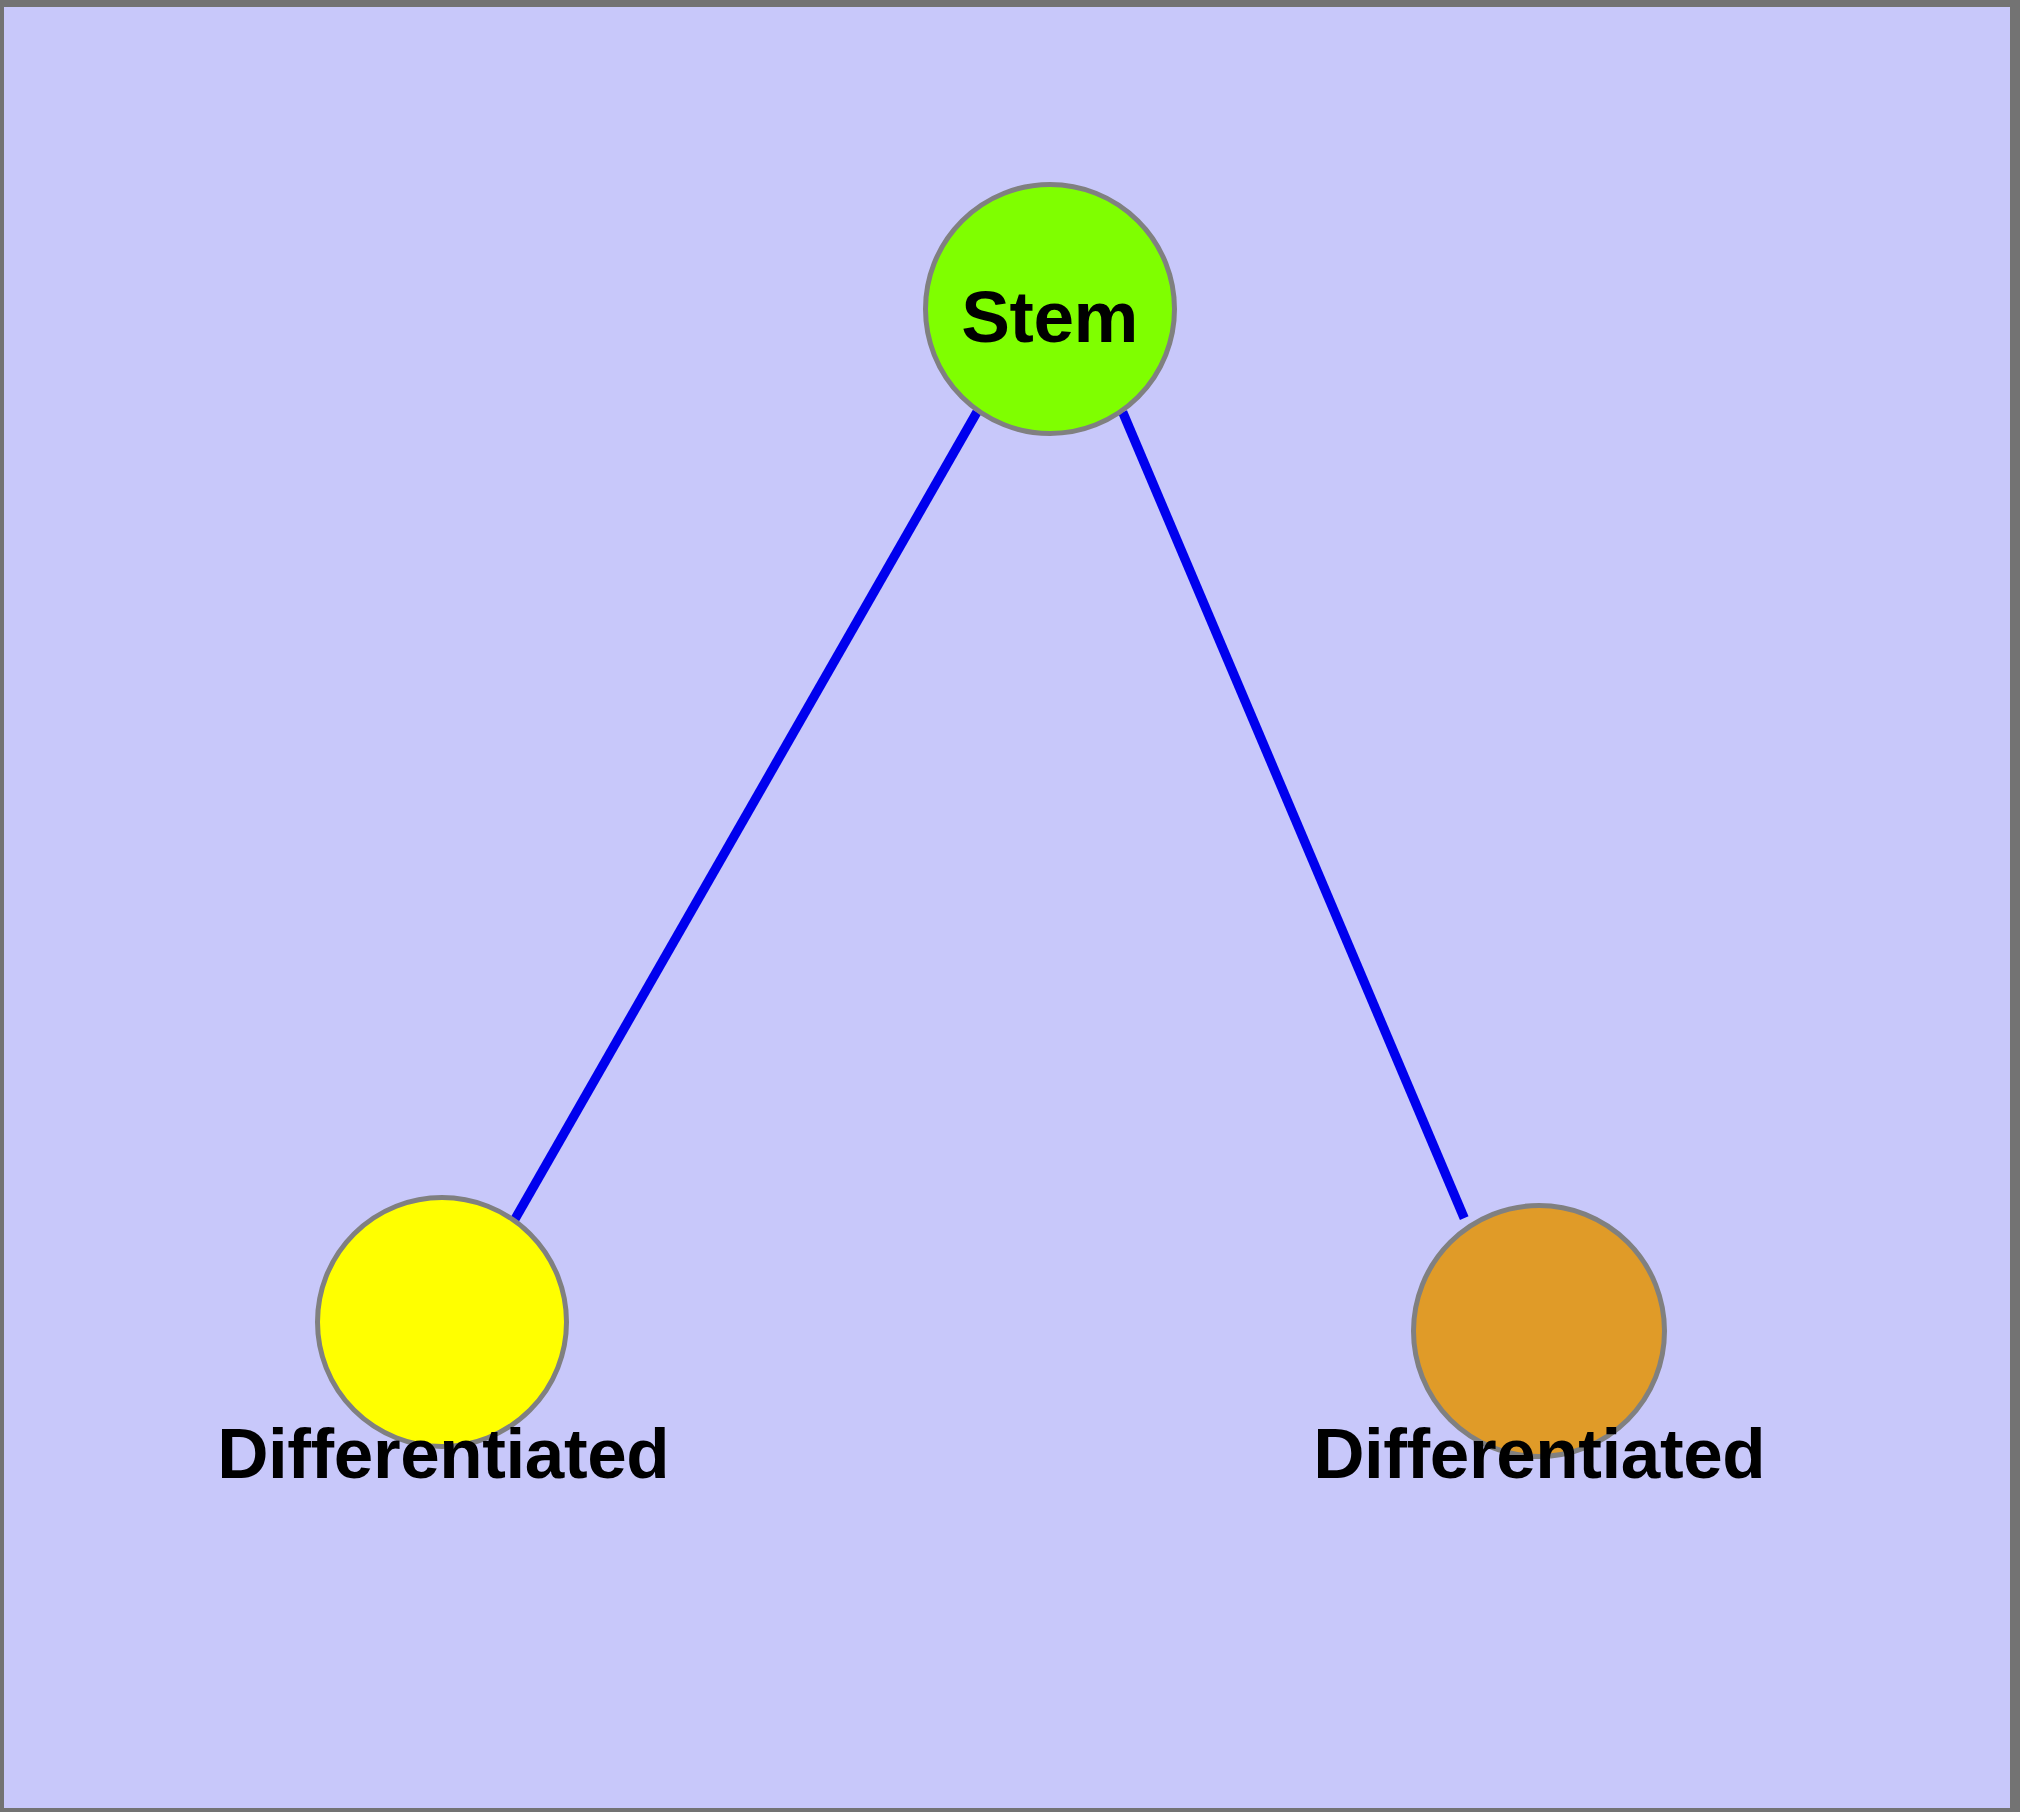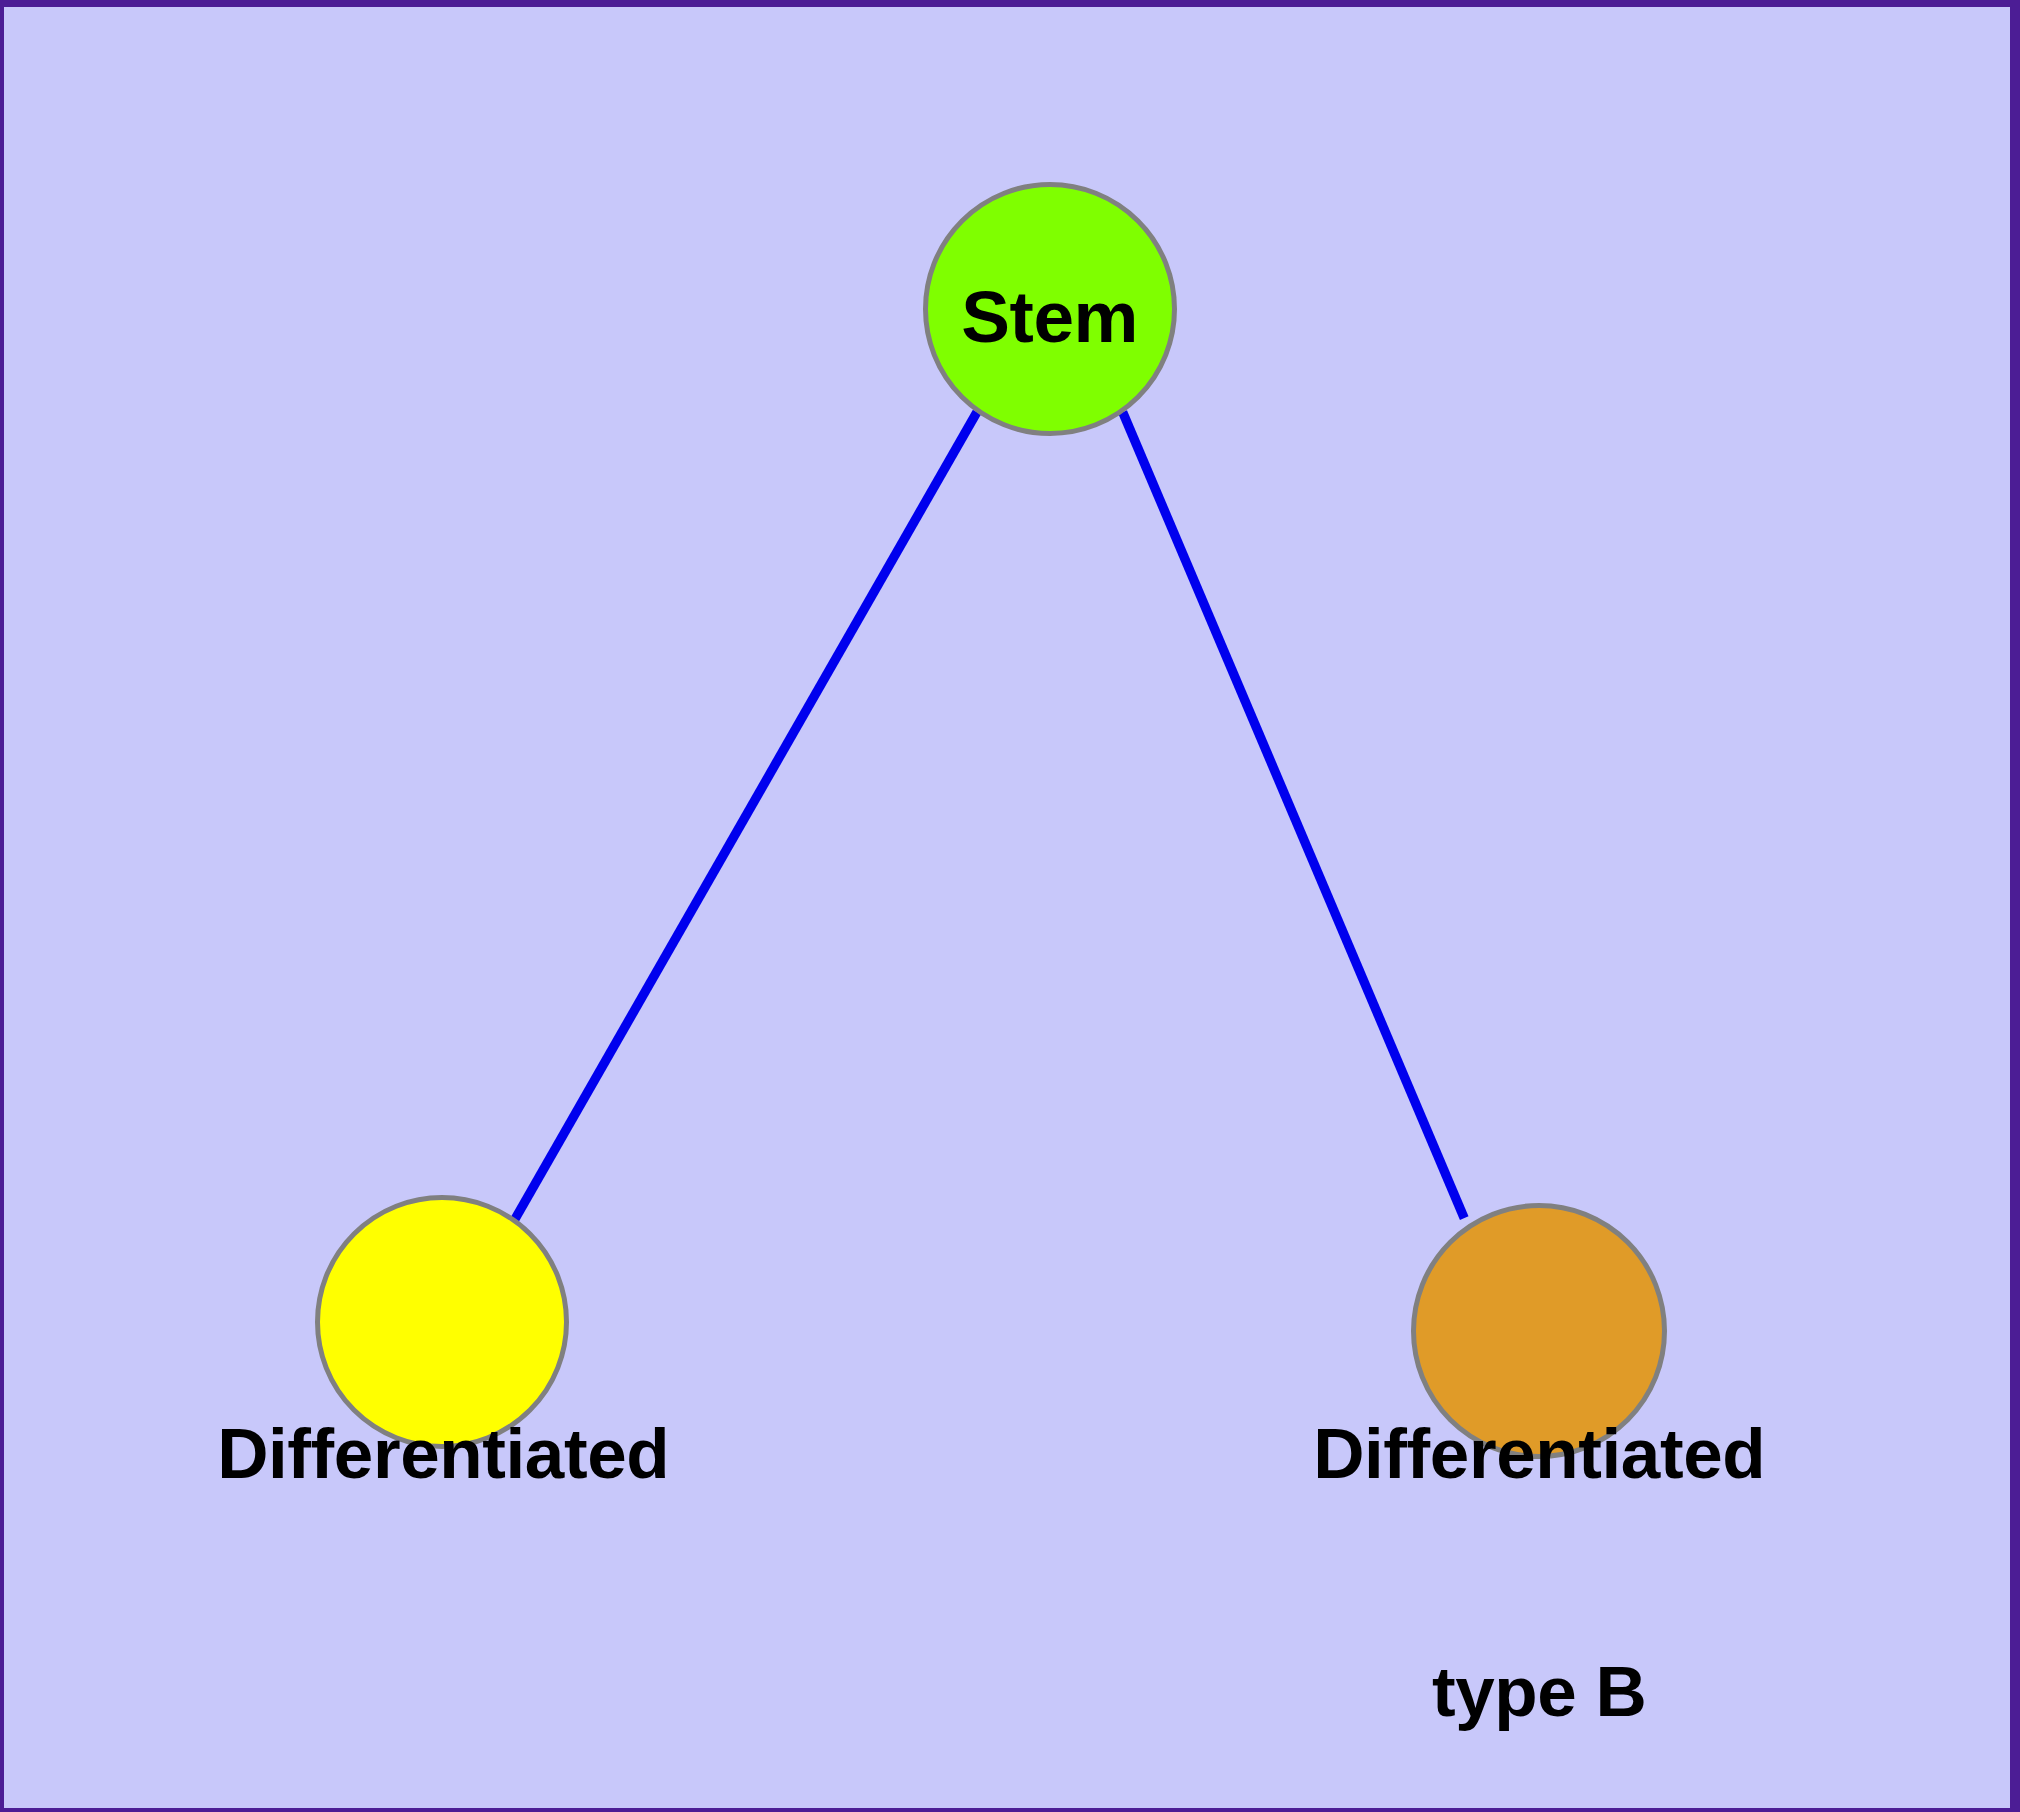--- a/index.html
+++ b/index.html
@@ -103,38 +103,37 @@
   #label-type-b {
     left: 1208px;
     top: 1248px;
     width: 654px;
     font-size: 71px;
   }
 </style>
 </head>
 <body>
 
-<div id="graph-canvas" style="background: #4c1d95;">
+<div id="graph-canvas" style="background: #737373;">
   <div id="plot-area" style="background: rgb(200, 200, 250);">
 
     <svg id="edge-layer" viewBox="0 0 2367 2125" width="2006" height="1801" xmlns="http://www.w3.org/2000/svg">
       <line x1="1148" y1="478" x2="603" y2="1430" stroke="#0000ee" stroke-width="11" stroke-linecap="butt"></line>
       <line x1="1320" y1="478" x2="1723" y2="1429" stroke="#0000ee" stroke-width="11" stroke-linecap="butt"></line>
     </svg>
 
     <div class="node" id="node-stem" style="left: 919px; top: 175px; width: 254px; height: 254px; background: rgb(127, 255, 0); border-color: rgb(128, 128, 128);"></div>
     <div class="node" id="node-type-a" style="left: 311px; top: 1188px; width: 254px; height: 254px; background: rgb(255, 255, 0); border-color: rgb(128, 128, 128);"></div>
     <div class="node" id="node-type-b" style="left: 1407px; top: 1196px; width: 256px; height: 256px; background: rgb(224, 155, 40); border-color: rgb(128, 128, 128);"></div>
 
     <div class="node-label" id="label-stem">Stem</div>
 
     <div class="node-label" id="label-type-a">
       <div>Differentiated</div>
     </div>
 
     <div class="node-label" id="label-type-b">
       <div>Differentiated</div>
-      <div>type B</div>
     </div>
 
   </div>
 </div>
 
 
 </body></html>

